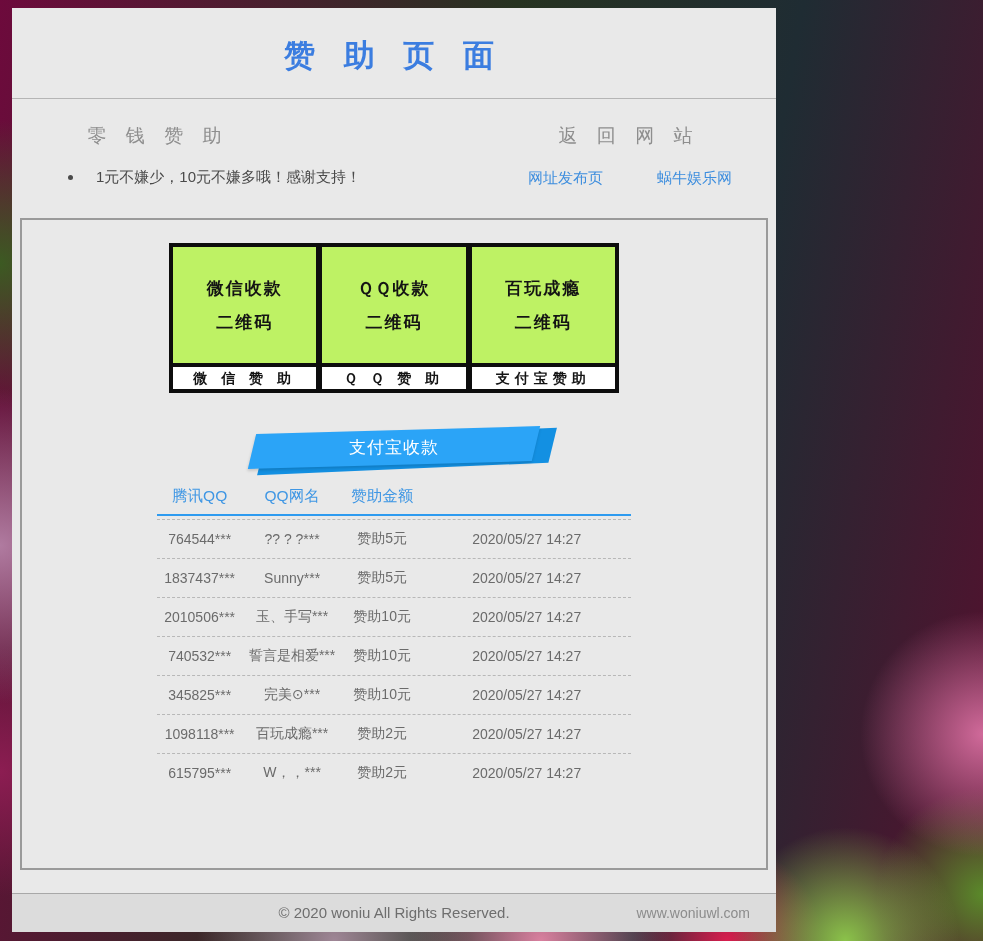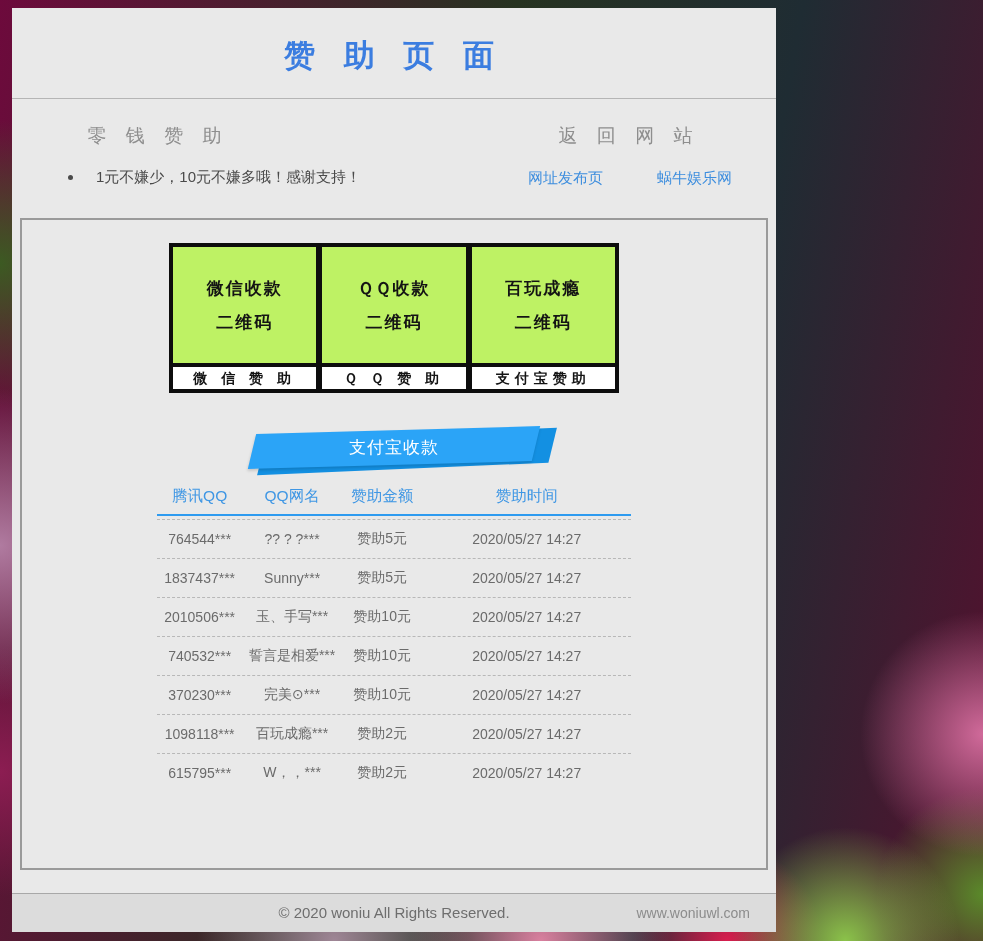--- a/index.html
+++ b/index.html
@@ -138,21 +138,20 @@
       <div class="ribbon-back"></div>
       <div class="ribbon-body"></div>
       <div class="ribbon-label">支付宝收款</div>
     </div>
 
     <div class="table">
       <div class="t-head">
         <span>腾讯QQ</span>
         <span>QQ网名</span>
         <span>赞助金额</span>
-        <span>赞助时间</span>
       </div>
       <div class="blue-line"></div>
       <div class="rows-clip">
 
           <div class="t-row">
             <span>764544***</span>
             <span>?? ? ?***</span>
             <span>赞助5元</span>
             <span>2020/05/27 14:27</span>
           </div>
@@ -172,21 +171,21 @@
           </div>
 
           <div class="t-row">
             <span>740532***</span>
             <span>誓言是相爱***</span>
             <span>赞助10元</span>
             <span>2020/05/27 14:27</span>
           </div>
 
           <div class="t-row">
-            <span>370230***</span>
+            <span>345825***</span>
             <span>完美⊙***</span>
             <span>赞助10元</span>
             <span>2020/05/27 14:27</span>
           </div>
 
           <div class="t-row">
             <span>1098118***</span>
             <span>百玩成瘾***</span>
             <span>赞助2元</span>
             <span>2020/05/27 14:27</span>

